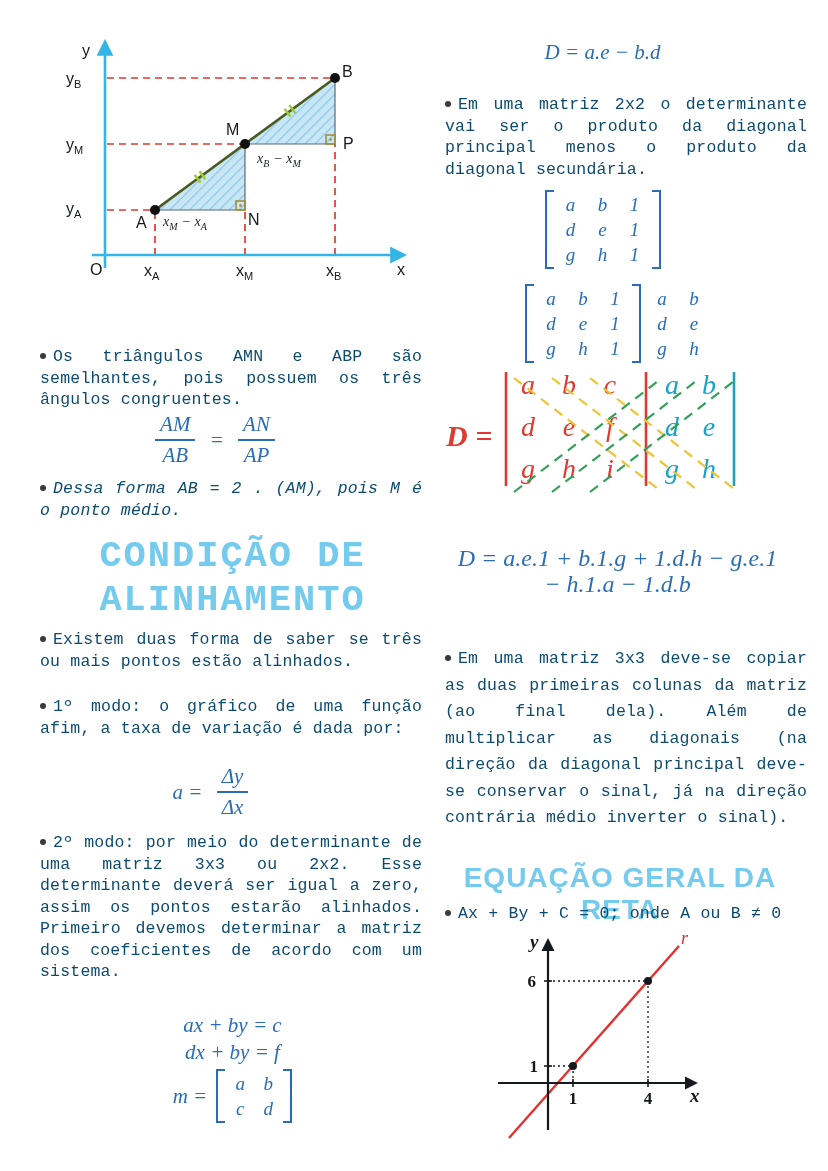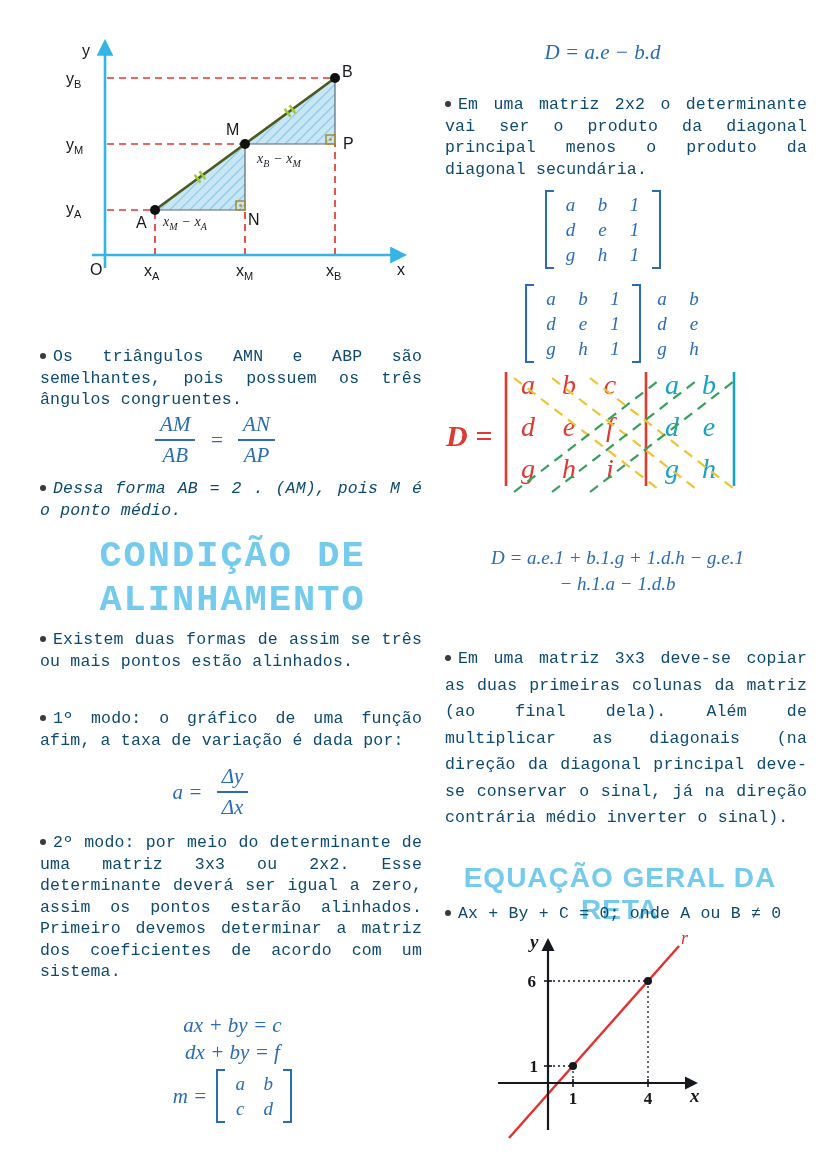--- a/index.html
+++ b/index.html
@@ -21,21 +21,21 @@
   .hd2 { font-family:"Liberation Sans","DejaVu Sans",sans-serif; font-weight:700; font-size:28px;
          color:#74cbed; letter-spacing:1px; text-align:center; }
   .mx { display:inline-flex; align-items:stretch; }
   .brl { width:7px; border:2px solid #2a6db5; border-right:none; }
   .brr { width:7px; border:2px solid #2a6db5; border-left:none; }
   .g3 { display:grid; grid-template-columns:repeat(3,32px); padding:2px 1px; }
   .g2 { display:grid; grid-template-columns:repeat(2,32px); margin-left:5px; padding:2px 0; }
   .gm { display:grid; grid-template-columns:repeat(2,28px); padding:2px 1px; }
   .mx .cell { text-align:center; line-height:25px; font-size:19px; }
   .m-row { display:flex; justify-content:center; align-items:center; gap:9px; margin-top:3px; }
-  .detline { font-size:19px; line-height:26px; }
+  .detline { font-size:24px; line-height:26px; }
   .plbl text { font-family:"Liberation Sans","DejaVu Sans",sans-serif; font-size:16px; fill:#15181c; }
   .seglbl text { font-family:"Liberation Serif","DejaVu Serif",serif; font-style:italic; font-size:14px; fill:#20242a; }
 </style>
 </head>
 <body>
 
 <div class="page">
 
   <svg class="blk" style="left:50px;top:22px" width="375" height="268" viewBox="0 0 375 268">
     <defs>
@@ -124,23 +124,23 @@
 
   <div class="blk bullet" style="left:40px;top:346px;width:382px;">Os triângulos AMN e ABP são semelhantes, pois possuem os três ângulos congruentes.</div>
 
   <div class="blk bullet" style="left:40px;top:478px;width:382px;font-style:italic;">Dessa forma AB = 2 . (AM), pois M é o ponto médio.</div>
 
   <div class="blk hd1" style="left:40px;top:534px;width:385px;">
     <div>CONDIÇÃO DE</div>
     <div>ALINHAMENTO</div>
   </div>
 
-  <div class="blk bullet" style="left:40px;top:629px;width:382px;">Existem duas formas de assim se três ou mais pontos estão alinhados.</div>
-
-  <div class="blk bullet" style="left:40px;top:696px;width:382px;margin-top:12px;">1º modo: o gráfico de uma função afim, a taxa de variação é dada por:</div>
+  <div class="blk bullet" style="left:40px;top:629px;width:382px;">Existem duas forma de saber se três ou mais pontos estão alinhados.</div>
+
+  <div class="blk bullet" style="left:40px;top:696px;width:382px;">1º modo: o gráfico de uma função afim, a taxa de variação é dada por:</div>
 
   <div class="blk math center" style="left:25px;top:764px;width:380px;font-size:21px;">
     <span class="eqs">a =</span>
     <span class="frac">
       <span class="num">Δy</span>
       <span class="den">Δx</span>
     </span>
   </div>
 
   <div class="blk bullet" style="left:40px;top:832px;width:382px;">2º modo: por meio do determinante de uma matriz 3x3 ou 2x2. Esse determinante deverá ser igual a zero, assim os pontos estarão alinhados. Primeiro devemos determinar a matriz dos coeficientes de acordo com um sistema.</div>

